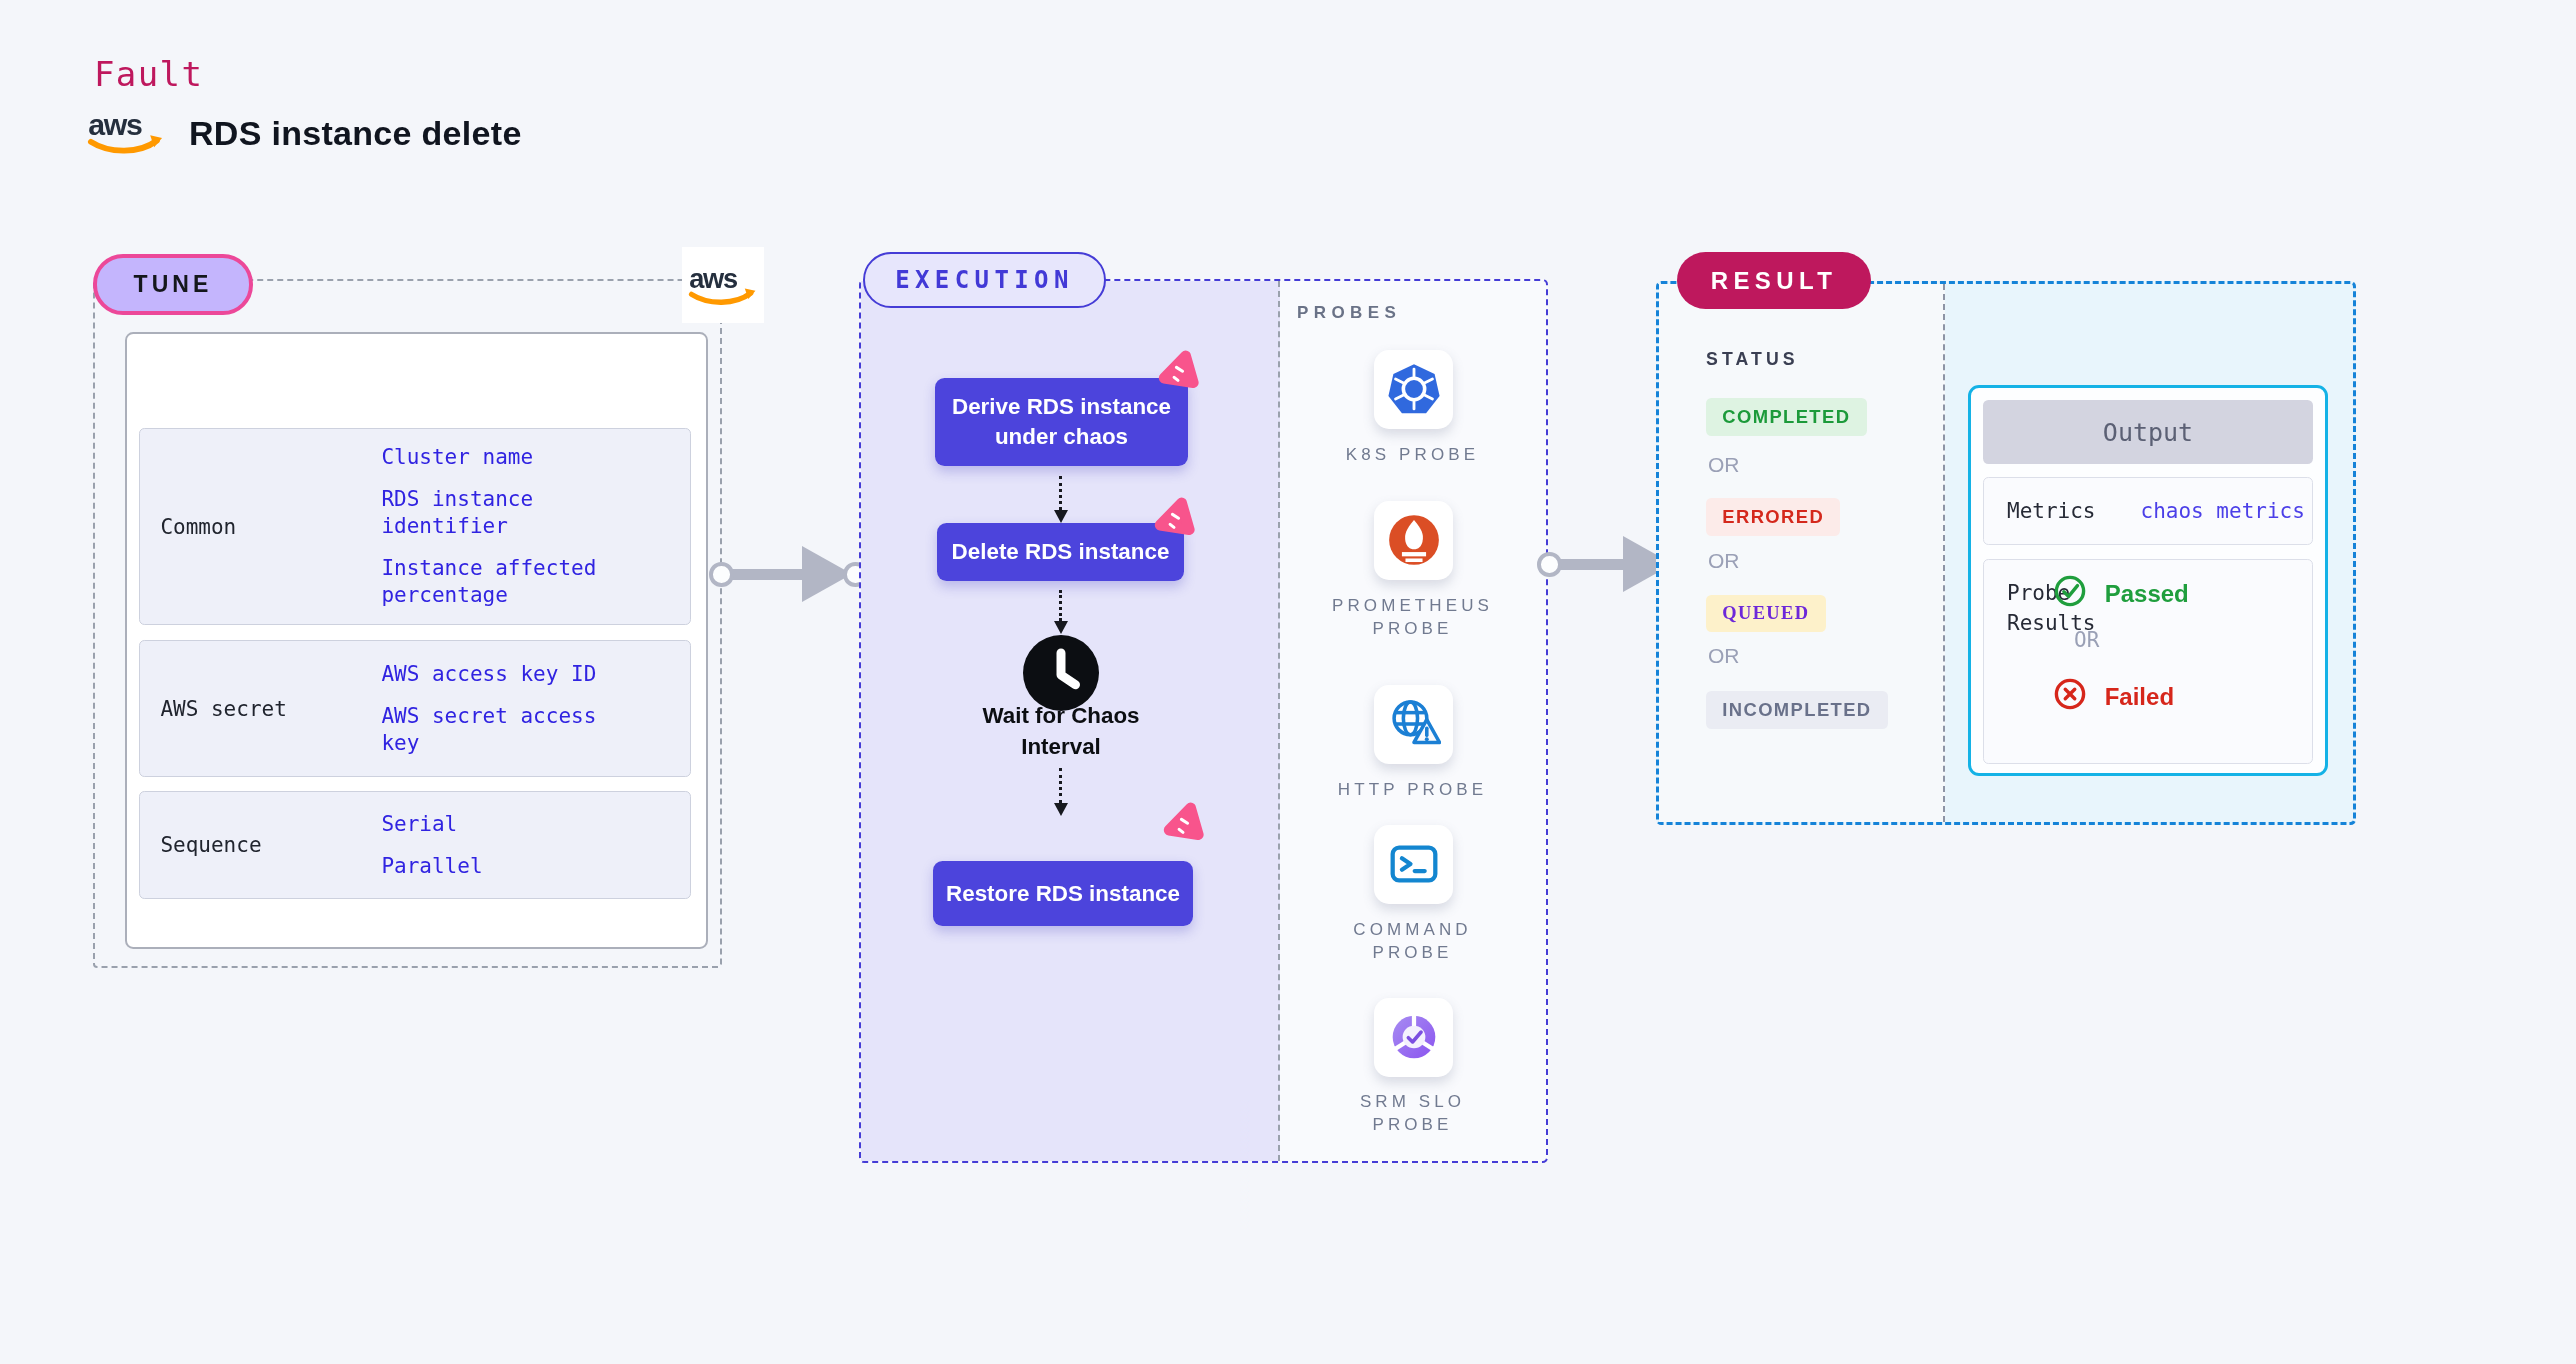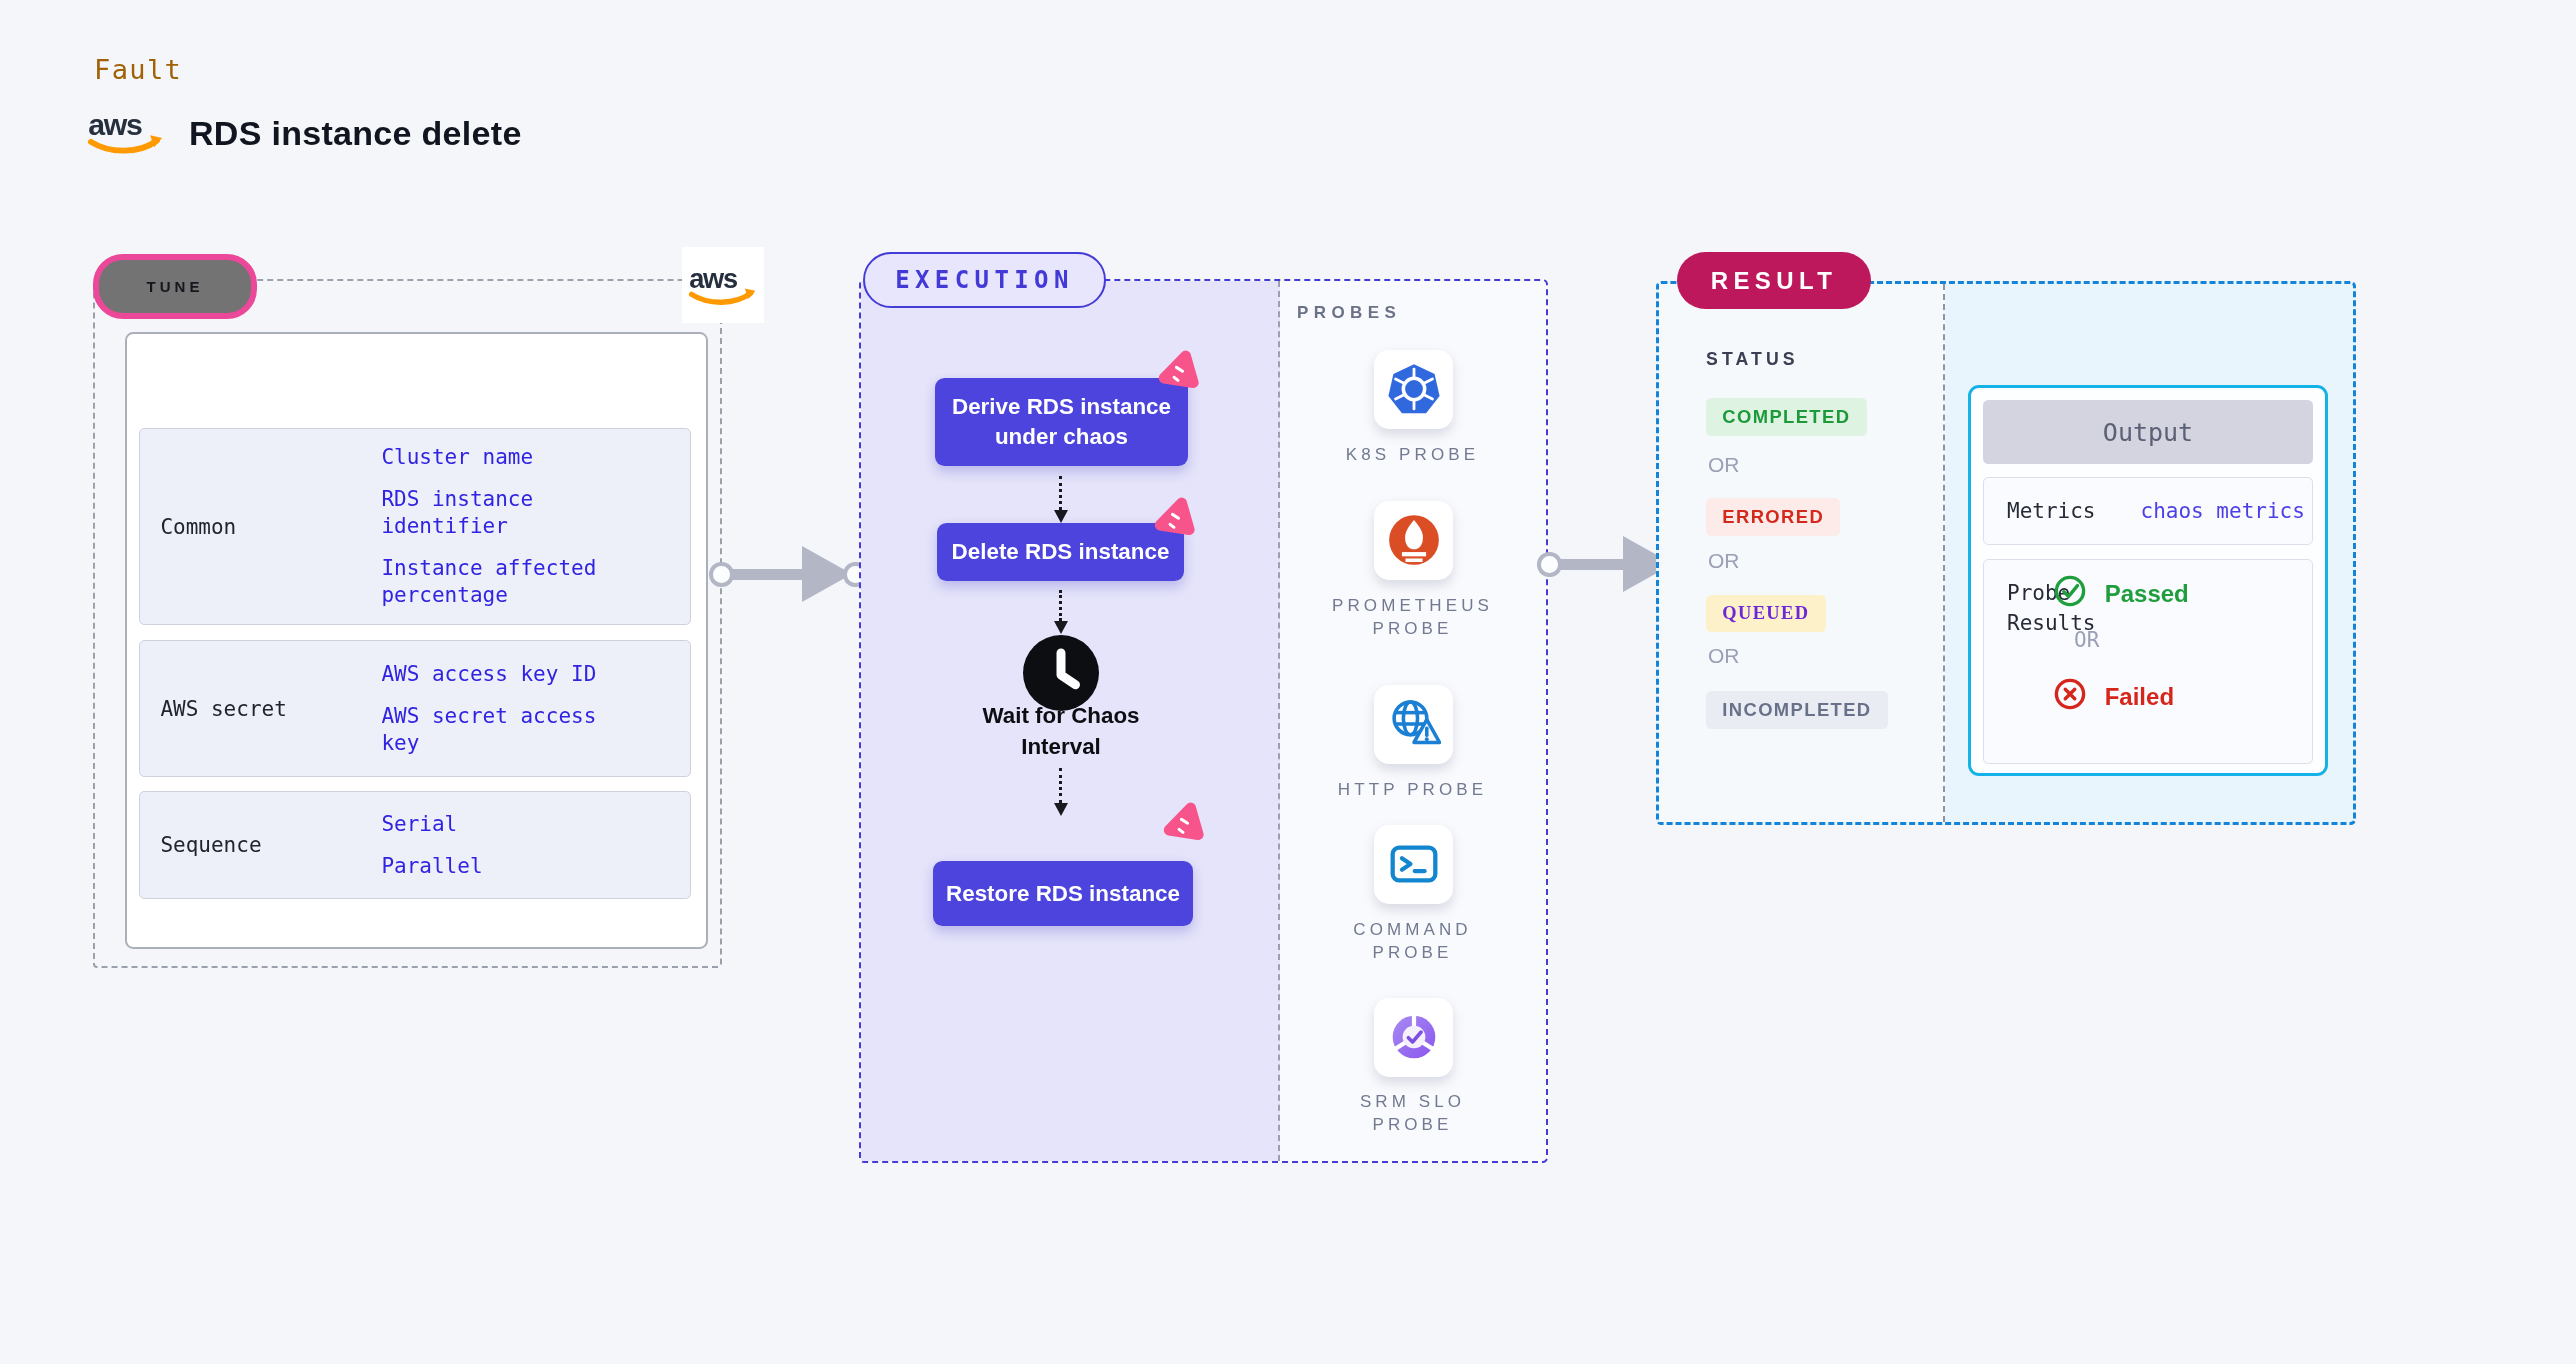--- a/index.html
+++ b/index.html
@@ -2,29 +2,29 @@
 <html style="font-size:11px"><head>
 <meta charset="utf-8">
 <style>
   html,body{margin:0;padding:0;background:#f4f6fa;}
   .stage{position:relative;width:2576px;height:1365px;background:#f4f6fa;
          font-family:"Liberation Sans",sans-serif;overflow:hidden;}
   .abs{position:absolute;}
   .mono{font-family:"DejaVu Sans Mono",monospace;}
 
   
-  .fault-label{left:94px;top:54px;font-size:27px;color:#a16207;letter-spacing:1.4px;}
+  .fault-label{left:94px;top:54px;font-size:34px;color:#be185d;letter-spacing:1.4px;}
   .title-row{left:87px;top:107px;display:flex;align-items:center;gap:23px;}
   .page-title{font-size:34px;font-weight:bold;color:#10151f;letter-spacing:0.3px;}
 
   
   .tune-box{left:93px;top:279px;width:625px;height:685px;border:2px dashed #9aa1ad;border-radius:4.1px;}
-  .tune-pill{left:93px;top:254px;width:152px;height:53px;background:#737373;border:6px solid #ec4899;
+  .tune-pill{left:93px;top:254px;width:152px;height:53px;background:#c4b5fd;border:4px solid #ec4899;
              border-radius:30px;display:flex;align-items:center;justify-content:center;
-             font-weight:bold;font-size:15px;color:#15171c;letter-spacing:4.1px;}
+             font-weight:bold;font-size:23px;color:#15171c;letter-spacing:4.1px;}
   .aws-patch{left:682px;top:247px;width:82px;height:76px;background:#ffffff;
              display:flex;align-items:center;justify-content:center;}
   .ui-card{left:125px;top:332px;width:579px;height:613px;background:#ffffff;border:2px solid #abafba;border-radius:8.2px;}
   .ui-header{left:139px;top:349px;width:552px;height:65px;background:#d6d7e3;border-radius:5.4px;
              display:flex;align-items:center;justify-content:center;font-size:24px;color:#3a3f50;}
   .ui-row{left:139px;width:552px;background:#eef0f9;border:1.4px solid #cdd1de;border-radius:5.4px;
           display:flex;align-items:center;box-sizing:border-box;}
   .ui-row .row-label{width:221px;padding-left:20.4px;font-size:21px;color:#20242e;}
   .ui-row .row-values{width:245px;display:flex;flex-direction:column;gap:15px;
                       font-size:21px;color:#3023e1;line-height:27px;}

